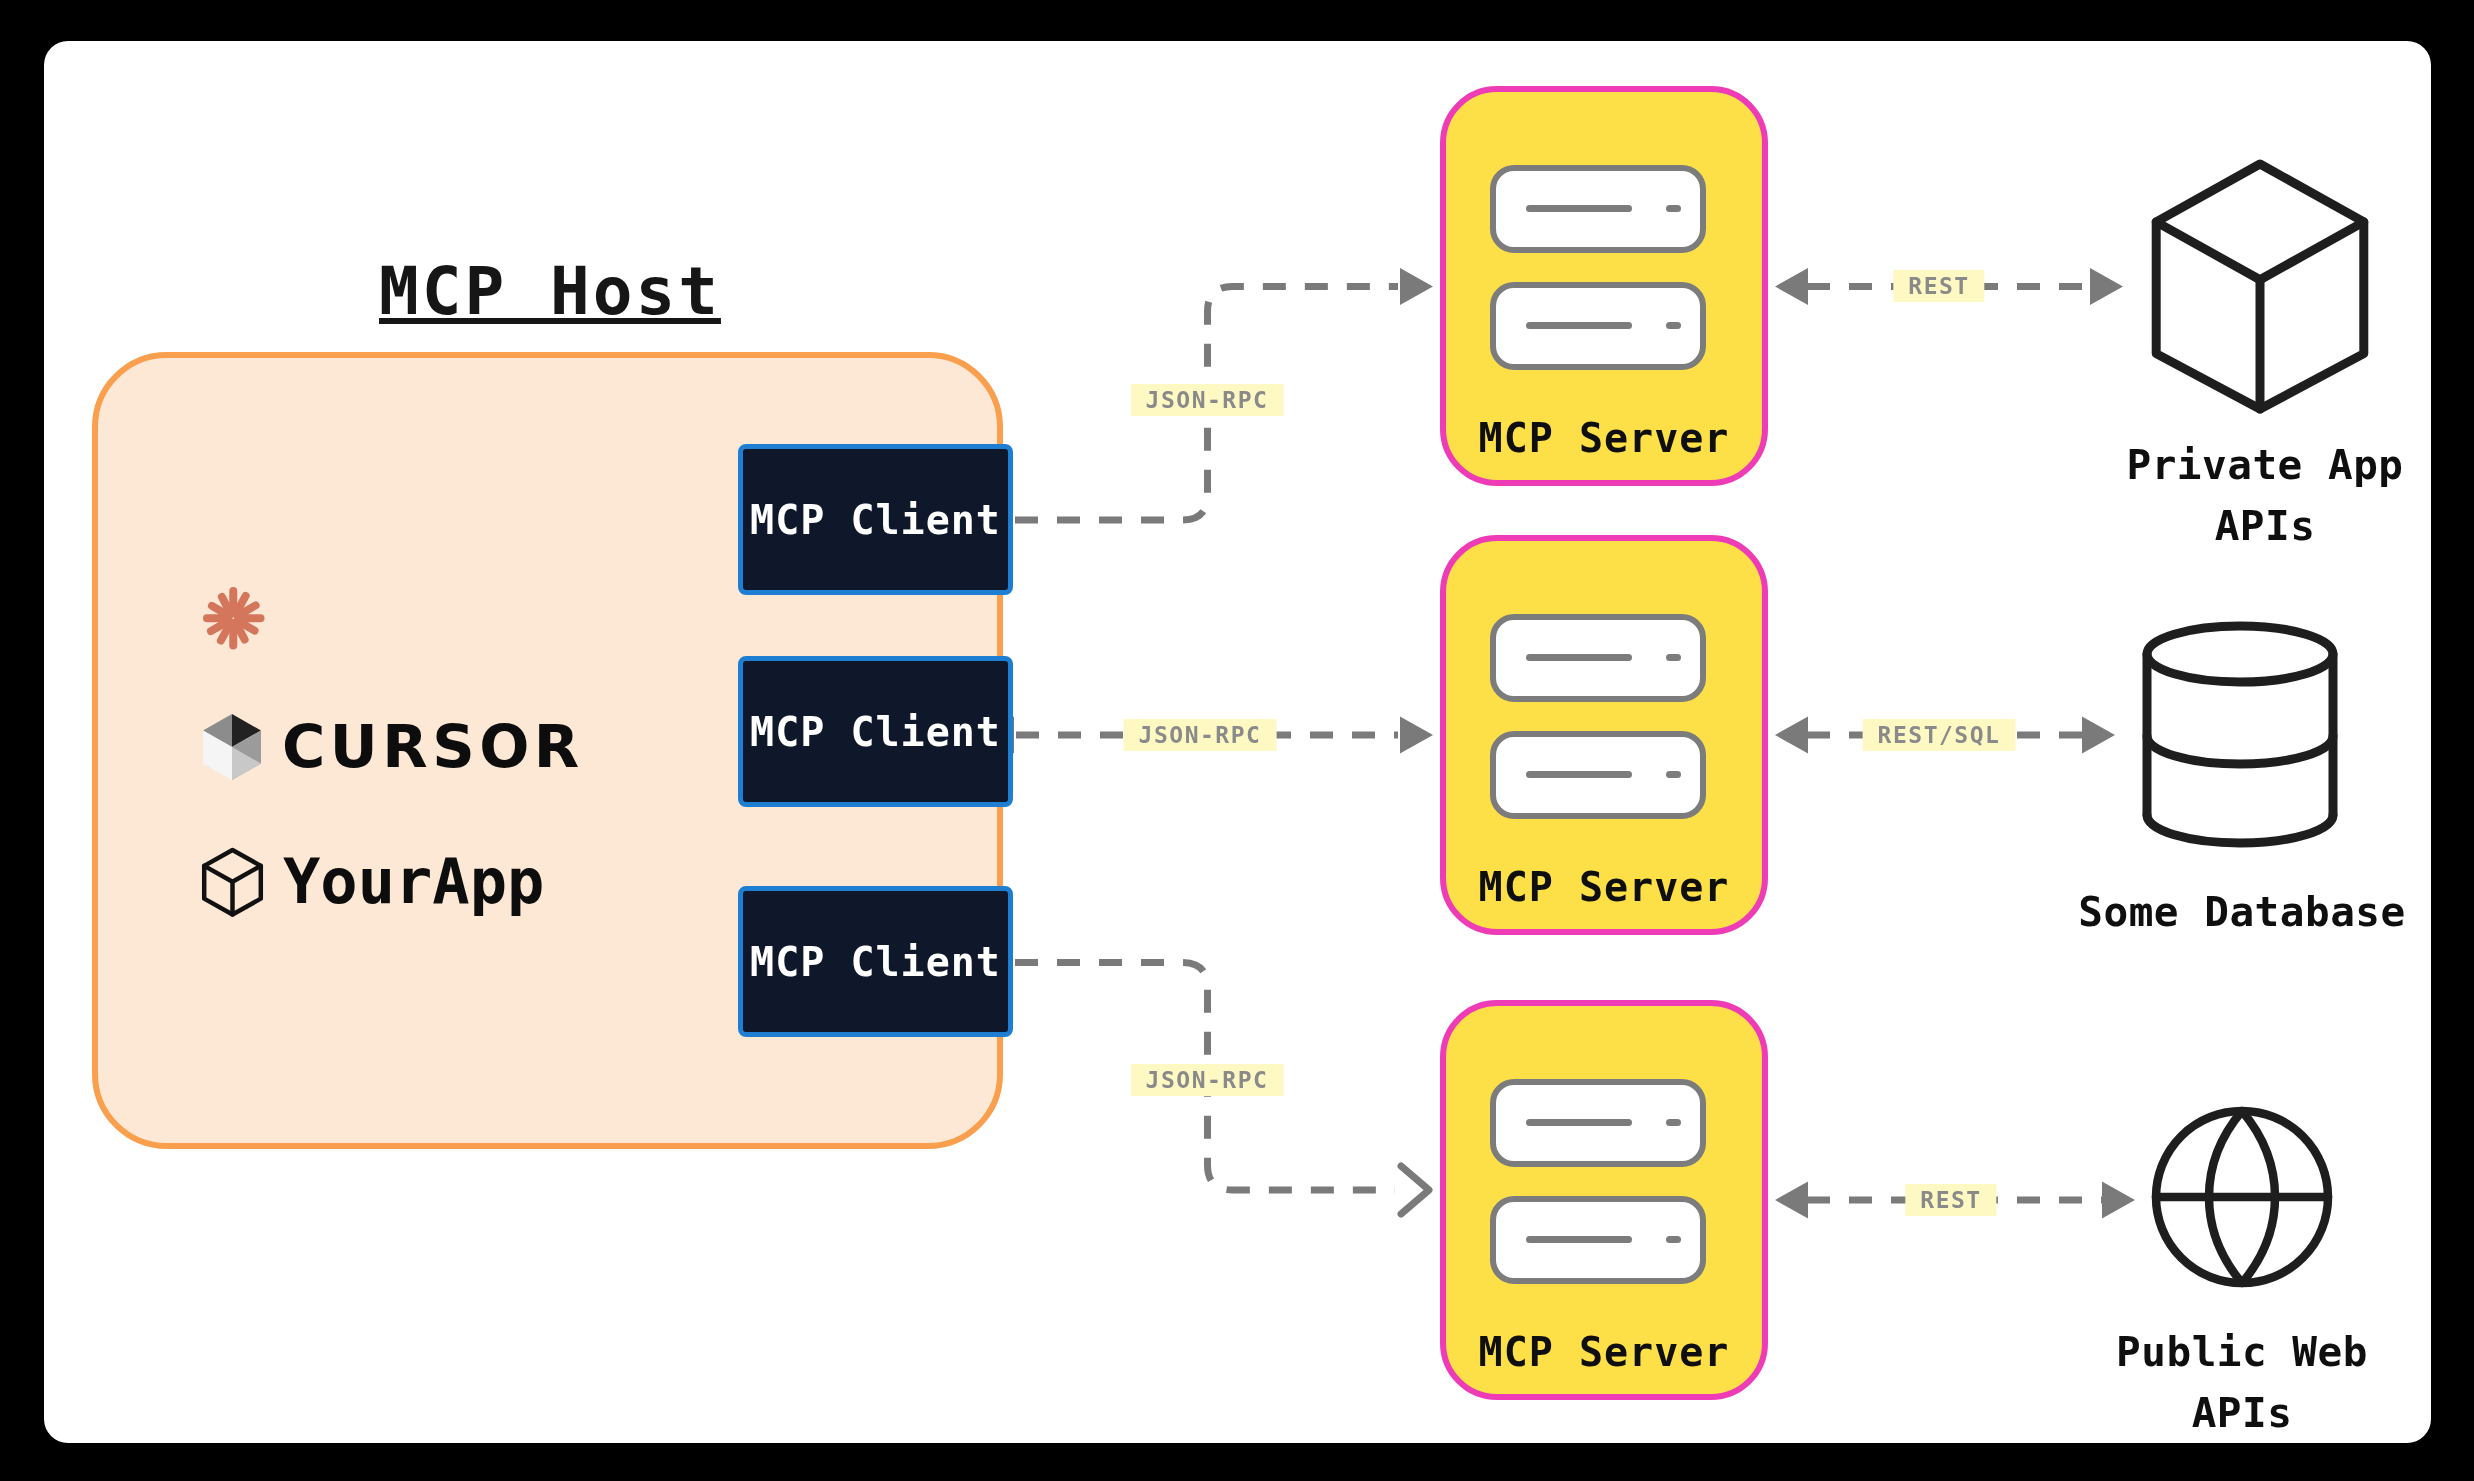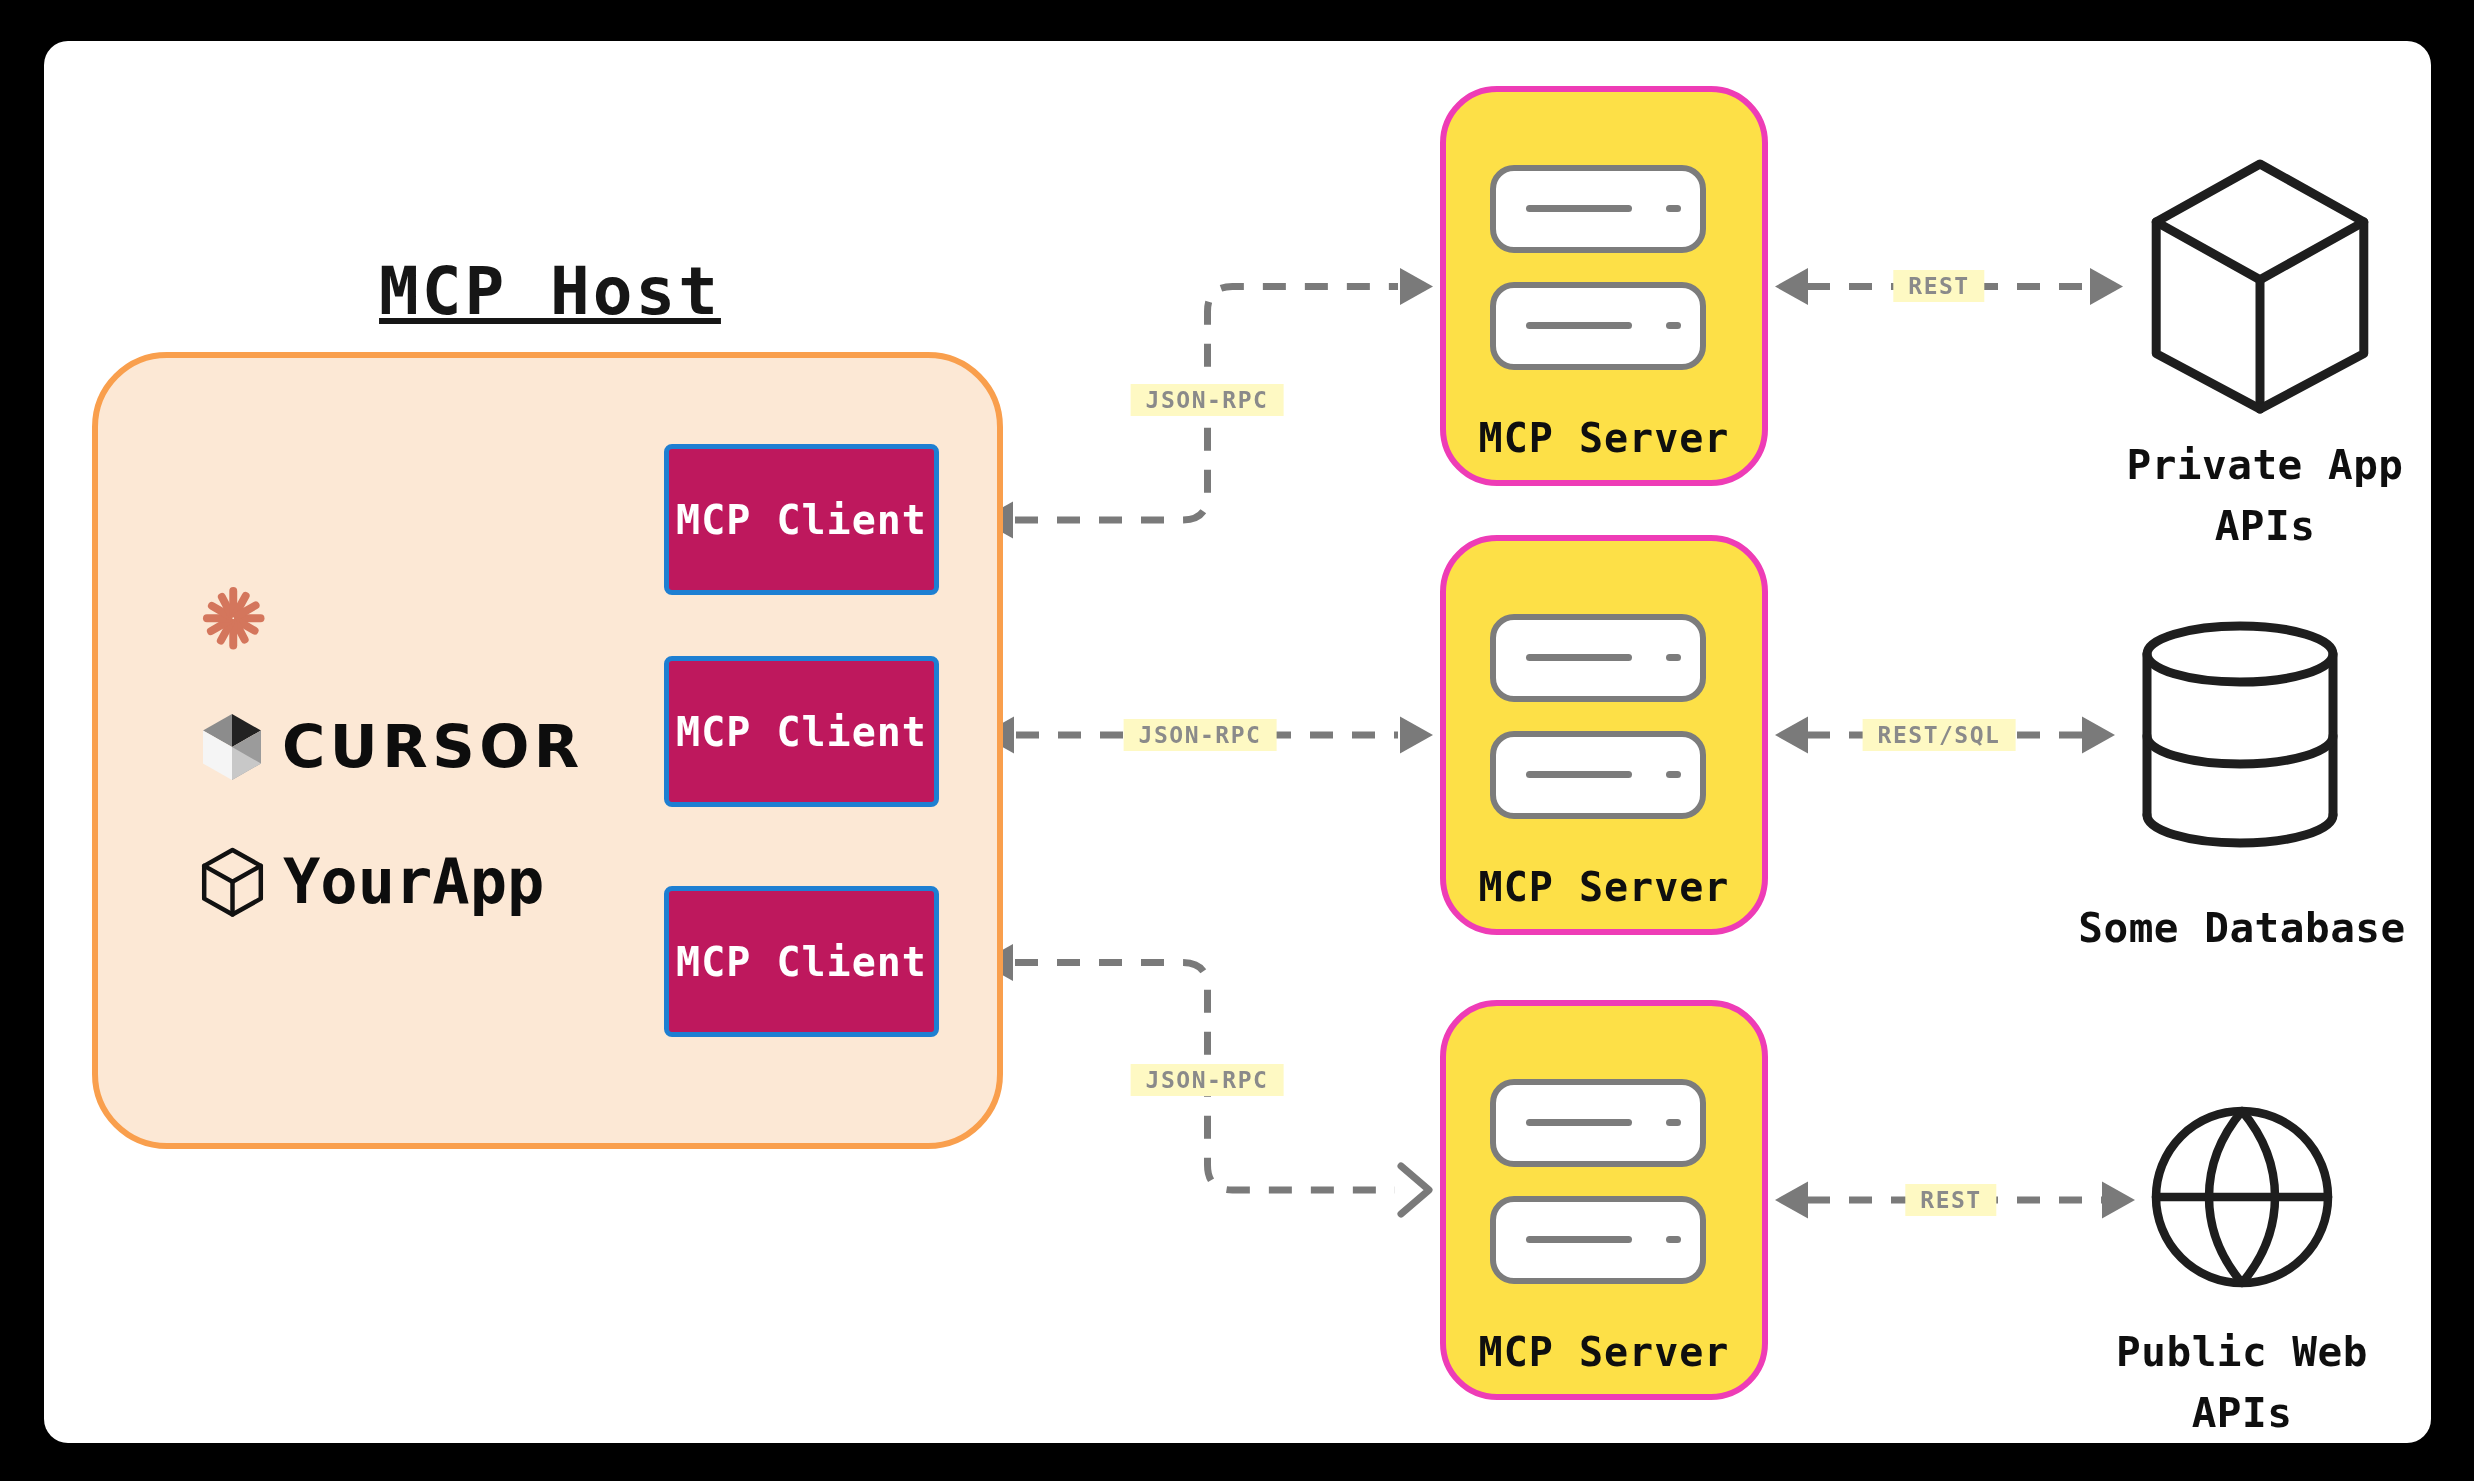--- a/index.html
+++ b/index.html
@@ -32,22 +32,22 @@
     color:#121212;letter-spacing:-1px;
   }
   .logo-text-cursor{
     font-family:"DejaVu Sans", sans-serif;font-size:59px;font-weight:800;
     color:#0d0d0d;letter-spacing:4.5px;
   }
   .logo-text-yourapp{
     font-size:62px;font-weight:bold;color:#0d0d0d;letter-spacing:0px;
   }
   .client-box{
-    position:absolute;left:664px;width:275px;height:151px;
-    background:#be185d;border:5.5px solid #1E7FD2;border-radius:8px;
+    position:absolute;left:738px;width:275px;height:151px;
+    background:#0f172a;border:5.5px solid #1E7FD2;border-radius:8px;
     box-sizing:border-box;display:flex;align-items:center;justify-content:center;
   }
   .client-label{color:#ffffff;font-size:40px;font-weight:600;letter-spacing:1px;}
   .server-box{
     position:absolute;left:1440px;width:328px;height:400px;
     background:#fde047;border:6.5px solid #EE3CB6;border-radius:57px;
     box-sizing:border-box;
   }
   .server-unit{
     position:absolute;left:44px;width:216px;height:88px;background:#ffffff;
@@ -239,21 +239,21 @@
       <path d="M18 190 H 362"></path>
       <path d="M190 18 C 102 122, 102 258, 190 362 C 278 258, 278 122, 190 18"></path>
     </g>
   </svg>
 </div>
 
 <div class="resource-label" style="left:2090px;top:435px;width:350px;">
   <span>Private App</span><br>
   <span>APIs</span>
 </div>
-<div class="resource-label" style="left:2067px;top:882px;width:350px;margin-top:16px;">
+<div class="resource-label" style="left:2067px;top:882px;width:350px;">
   <span>Some Database</span>
 </div>
 <div class="resource-label" style="left:2067px;top:1322px;width:350px;">
   <span>Public Web</span><br>
   <span>APIs</span>
 </div>
 
 <div class="conn-label" style="left:1207px;top:400px;">JSON-RPC</div>
 <div class="conn-label" style="left:1200px;top:735px;">JSON-RPC</div>
 <div class="conn-label" style="left:1207px;top:1080px;">JSON-RPC</div>

